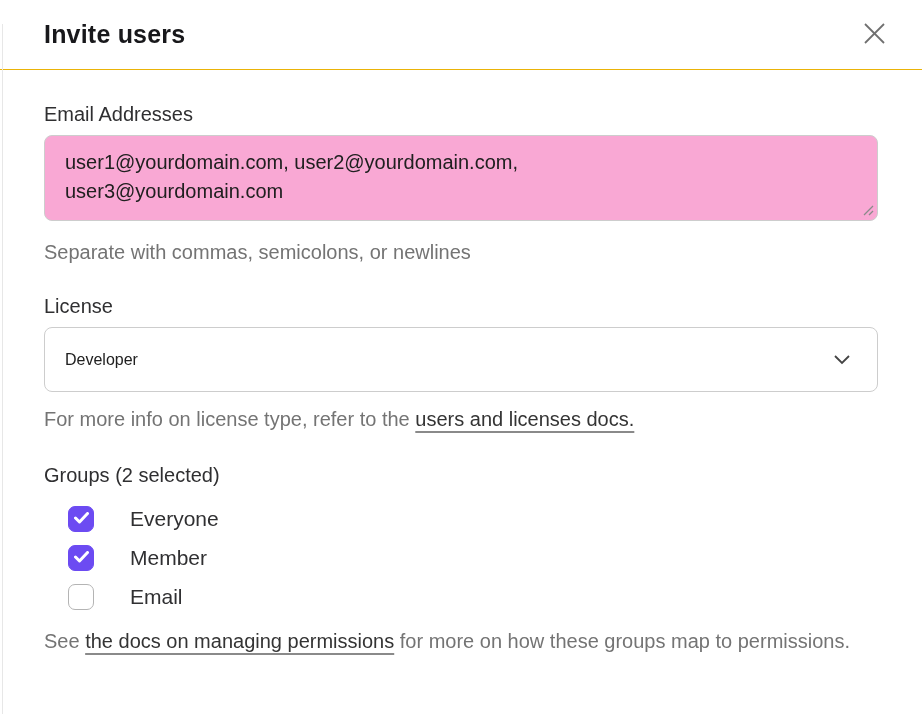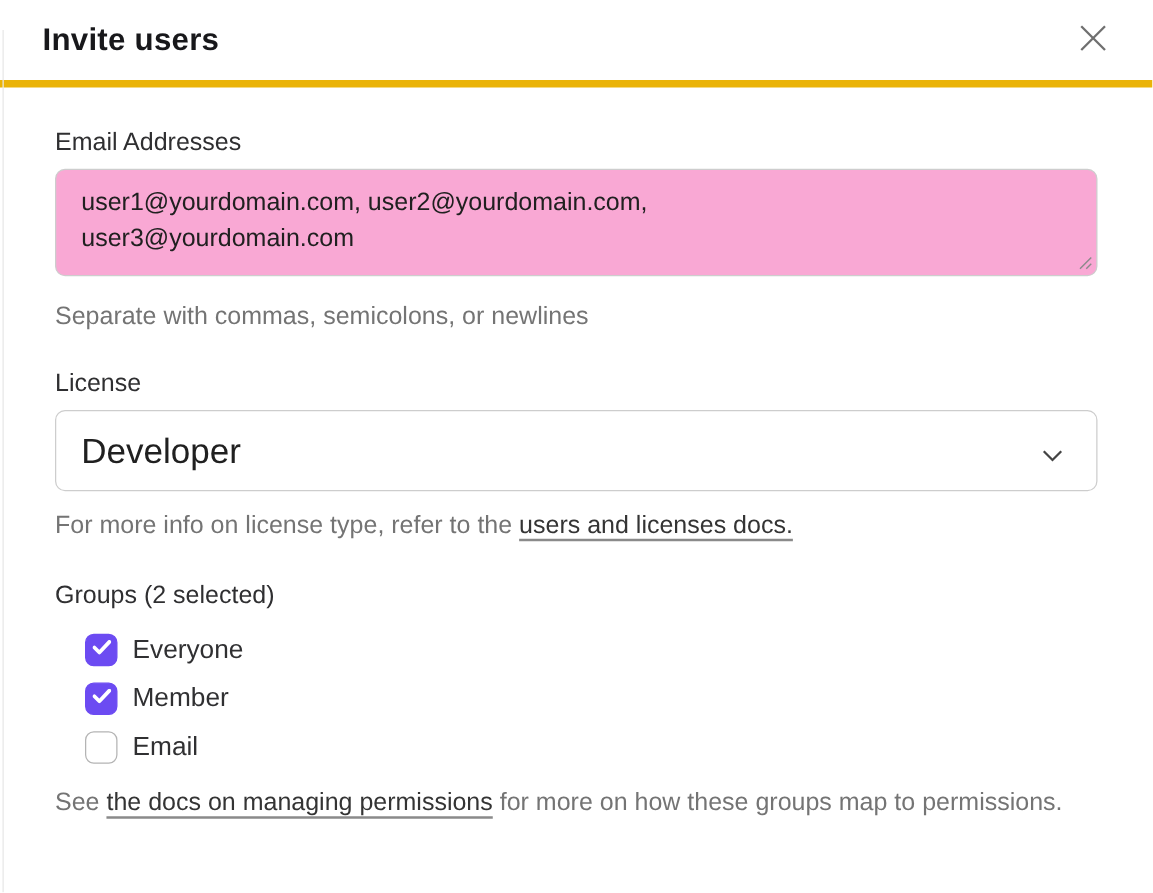--- a/index.html
+++ b/index.html
@@ -10,23 +10,23 @@
     color:#202020;
     position:relative;
     overflow:hidden;
   }
   .modal-left-edge {
     position:absolute; left:2px; top:24px; bottom:0;
     width:1px; background:#e7e7e7;
   }
   .modal-header {
     height:70px;
-    border-bottom:6px solid #eab308;
+    border-bottom:1px solid #eab308;
     display:flex; align-items:center; justify-content:space-between;
-    padding:0 32px 0 34px;
+    padding:0 32px 0 44px;
   }
   .modal-title {
     font-size:25px; font-weight:700; color:#18181b;
     letter-spacing:.2px;
   }
   .close-btn {
     width:32px; height:32px; display:flex; align-items:center; justify-content:center;
     background:none; border:none; cursor:pointer;
   }
   .modal-body { padding:33px 44px 0 44px; }
@@ -58,29 +58,29 @@
     text-decoration-thickness:1.5px; cursor:pointer;
   }
 
   .section-license { margin-top:28px; }
   .select-box {
     margin-top:10px;
     width:834px; height:65px;
     border:1px solid #cdcdcd; border-radius:8px;
     display:flex; align-items:center; justify-content:space-between;
     padding:0 26px 0 20px;
-    font-size:28px; color:#202020;
+    font-size:16px; color:#202020;
     cursor:pointer; background:#fff;
   }
 
   .section-groups { margin-top:30px; }
   .group-rows { margin-top:13px; }
   .group-row {
     display:flex; align-items:center;
-    height:39px; gap:12px; cursor:pointer;padding-left:24px;
+    height:39px; gap:36px; cursor:pointer;padding-left:24px;
   }
   .checkbox {
     width:26px; height:26px; border-radius:7px;
     border:1.5px solid #b4b4b4; background:#fff;
     display:flex; align-items:center; justify-content:center;
     flex:0 0 auto;
   }
   .checkbox.checked {
     background:#6C4BF2; border-color:#6C4BF2;
   }

